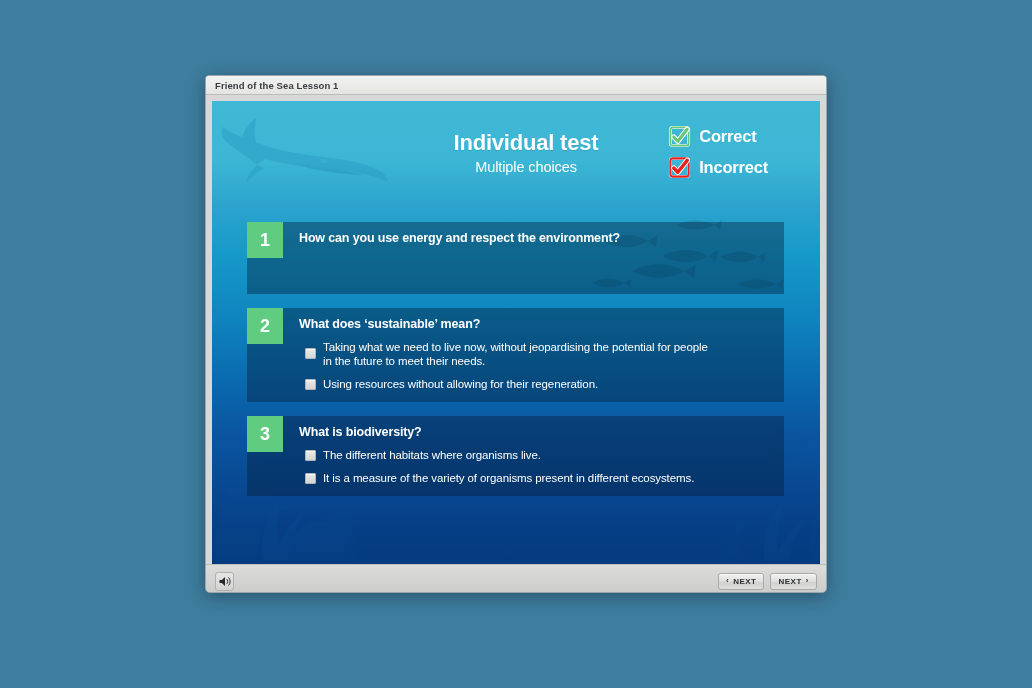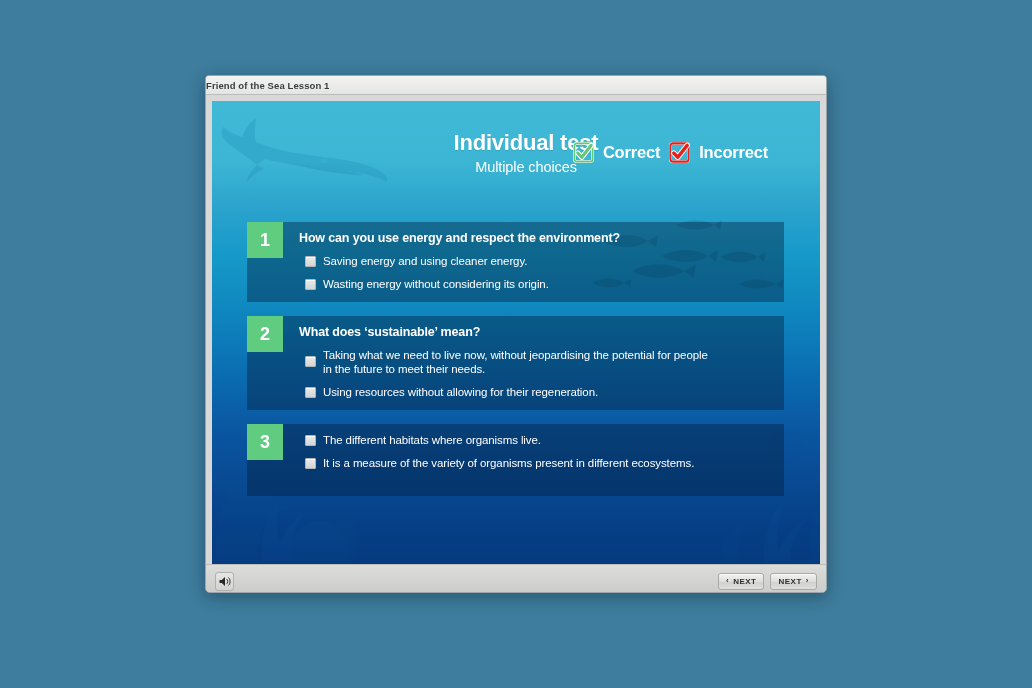--- a/index.html
+++ b/index.html
@@ -30,21 +30,21 @@
   }
 
   
   #titlebar {
     height: 19px;
     flex: 0 0 19px;
     background: linear-gradient(to bottom, #f3f3f1 0%, #e4e4e2 100%);
     border-bottom: 1px solid #b9bdbe;
     display: flex;
     align-items: center;
-    padding-left: 0;
+    padding-left: 9px;
   }
   #titlebar .title-text {
     font-size: 9.5px;
     font-weight: bold;
     color: #3a3d40;
     letter-spacing: .1px;
   }
 
   
   #stage-wrap {
@@ -103,23 +103,23 @@
     font-weight: normal;
     color: #ffffff;
     margin-top: 5px;
     letter-spacing: -.1px;
   }
 
   
   #legend {
     position: absolute;
     right: 52px;
-    top: 40px;
-    display: flex;
-    flex-direction: row;
+    top: 24px;
+    display: flex;
+    flex-direction: column;
     gap: 8px;
   }
   .legend-row { display: flex; align-items: center; gap: 8px; }
   .legend-label {
     font-size: 16.5px;
     font-weight: bold;
     color: #ffffff;
     letter-spacing: -.2px;
   }
   .legend-box { width: 23px; height: 23px; display: block; }
@@ -303,49 +303,40 @@
             <span class="legend-label">Incorrect</span>
           </div>
         </div>
       </div>
 
       <div id="questions">
 
         <div class="question">
           <div class="q-badge">1</div>
           <div class="q-title">How can you use energy and respect the environment?</div>
-          <div class="q-options">
-            <div class="option">
-              <span class="opt-check"></span>
-              <span class="opt-text">Saving energy and using cleaner energy.</span>
-            </div>
-            <div class="option">
-              <span class="opt-check"></span>
-              <span class="opt-text">Wasting energy without considering its origin.</span>
-            </div>
-          </div>
         </div>
 
         <div class="question">
           <div class="q-badge">2</div>
           <div class="q-title">What does ‘sustainable’ mean?</div>
           <div class="q-options">
             <div class="option">
               <span class="opt-check" style="margin-top:8px;"></span>
               <span class="opt-text" style="max-width:390px;">Taking what we need to live now, without jeopardising the potential for people in the future to meet their needs.</span>
             </div>
             <div class="option">
               <span class="opt-check"></span>
               <span class="opt-text">Using resources without allowing for their regeneration.</span>
             </div>
           </div>
         </div>
 
         <div class="question">
           <div class="q-badge">3</div>
+          <div class="q-title">What is biodiversity?</div>
           <div class="q-options">
             <div class="option">
               <span class="opt-check"></span>
               <span class="opt-text">The different habitats where organisms live.</span>
             </div>
             <div class="option">
               <span class="opt-check"></span>
               <span class="opt-text">It is a measure of the variety of organisms present in different ecosystems.</span>
             </div>
           </div>

